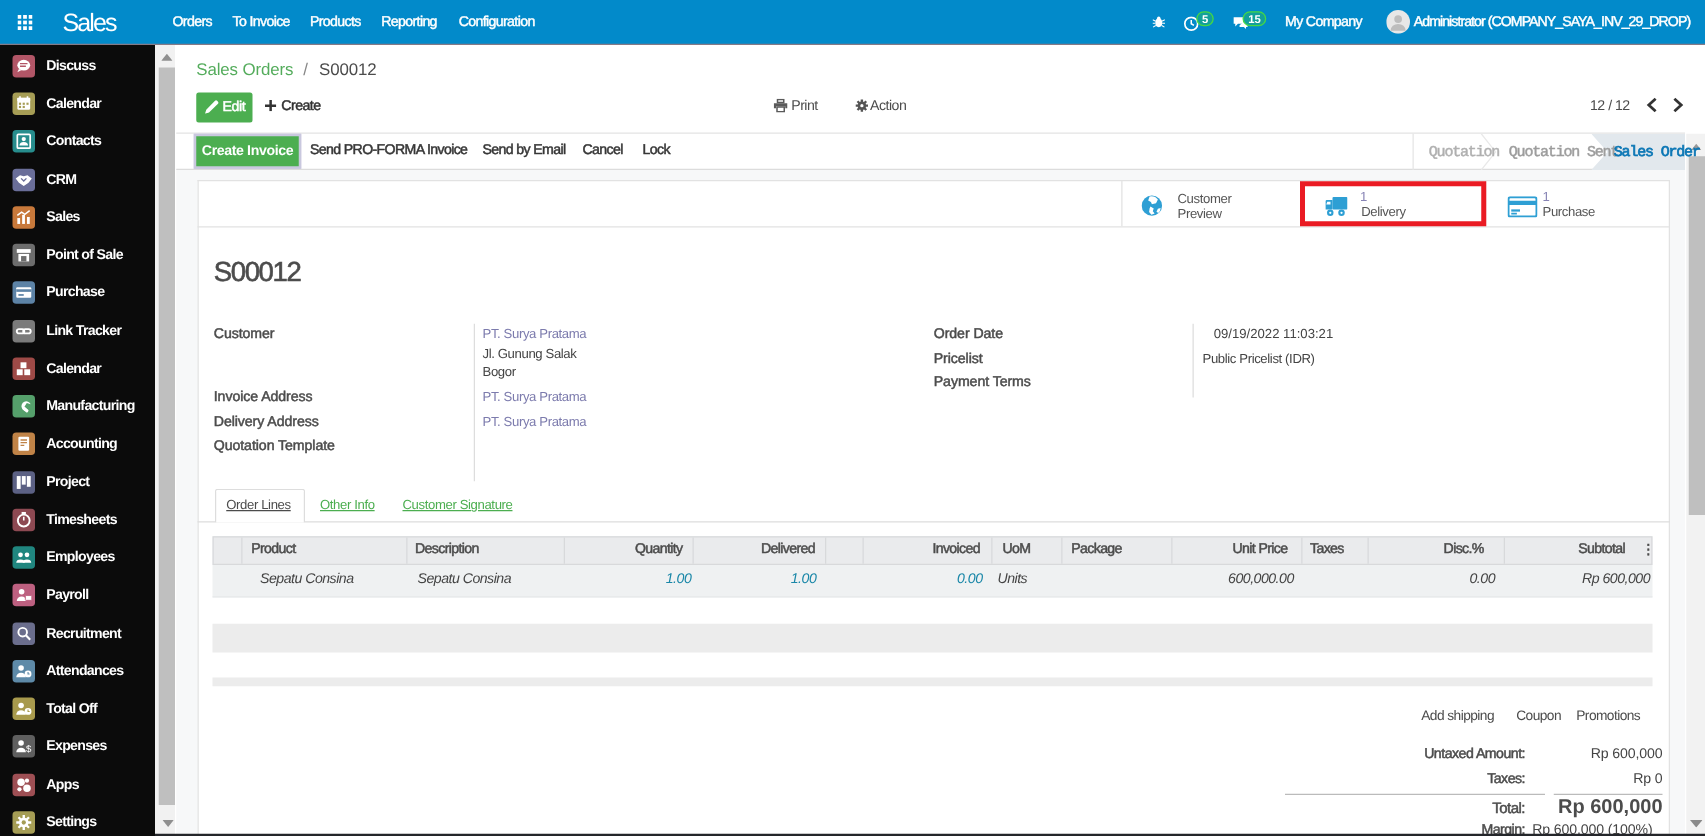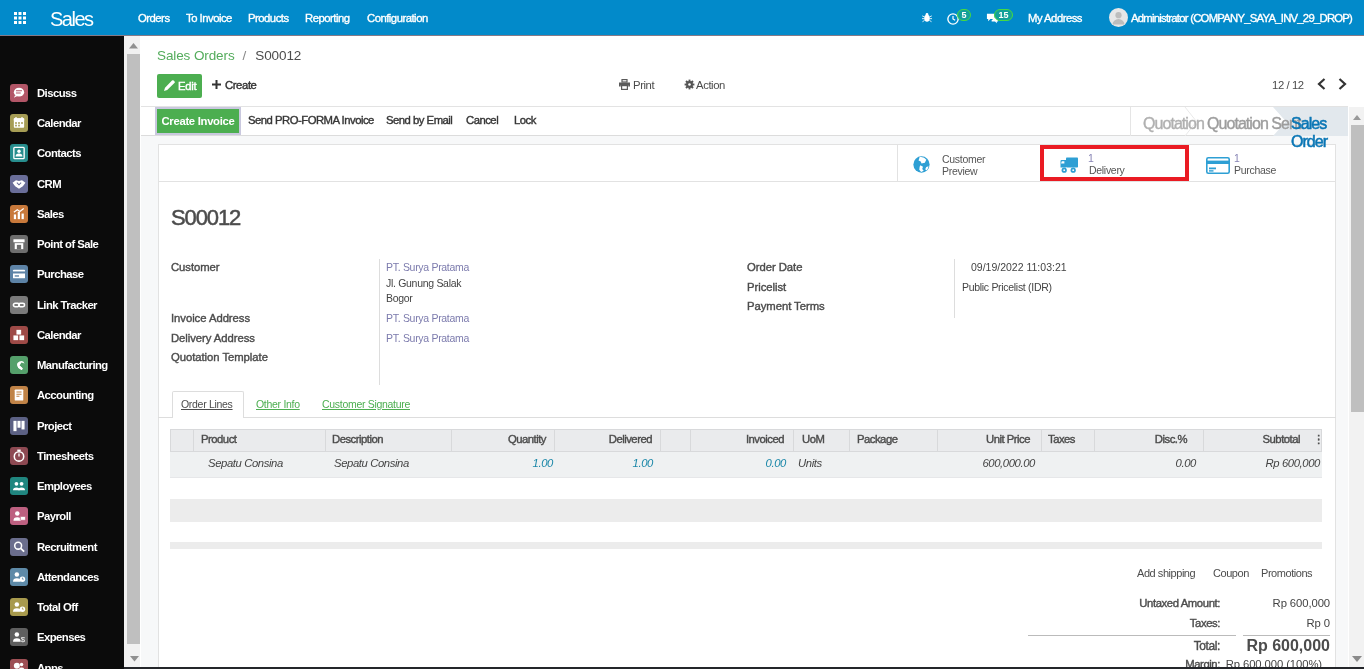--- a/index.html
+++ b/index.html
@@ -7,21 +7,21 @@
   body { position:relative; font-family:"Liberation Sans", sans-serif; background:#fff; color:#4c4c4c; }
   .abs { position:absolute; }
 
   
   #navbar { position:absolute; left:0; top:0; width:1364px; height:36px; background:#028aca; border-bottom:1px solid #857a87; }
   #navbar .navtxt { position:absolute; color:#fff; font-size:11.3px; letter-spacing:-0.5px; top:12px; white-space:nowrap; -webkit-text-stroke:0.35px #fff; }
   #brand { position:absolute; left:50px; top:8px; color:#fff; font-size:20px; letter-spacing:-1.5px; }
 
   
   #sidebar { position:absolute; left:0; top:36px; width:124px; height:633px; background:#0b0b0b; overflow:hidden; }
-  .sbitem { position:absolute; left:0; width:112px; height:30px;margin-top:40px; }
+  .sbitem { position:absolute; left:0; width:112px; height:30px; }
   .sbicon { position:absolute; left:10px; top:2px; width:18px; height:18px; border-radius:3px; display:block; overflow:hidden; }
   .sbicon svg { display:block; }
   .sblabel { position:absolute; left:37px; top:5px; color:#fff; font-size:11.3px; font-weight:bold; letter-spacing:-0.55px; white-space:nowrap; }
 
   
   .sbar { position:absolute; background:#f1f1f1; }
   .sthumb { position:absolute; background:#b5b5b5; }
 
   
   #breadcrumb { position:absolute; left:157px; top:48px; font-size:13.5px; letter-spacing:-0.1px; color:#4c4c4c; white-space:nowrap; }
@@ -33,21 +33,21 @@
   #pager { position:absolute; left:1272px; top:79px; font-size:11.3px; color:#4c4c4c; letter-spacing:-0.4px;text-align:right; }
 
   
   #statusbar { position:absolute; left:141px; top:106px; width:1207px; height:30px; background:#fff; border-top:1px solid #e3e3e3; border-bottom:1px solid #dcdcdc; }
   #civ-outline { position:absolute; left:155px; top:107px; width:86px; height:28px; border:2px solid #c9c8de; background:#c9c8de; }
   #civ { position:absolute; left:157px; top:109px; width:82px; height:24px; font-size:11.3px; line-height:24px; letter-spacing:-0.3px; }
   .sb-txtbtn { position:absolute; top:113.5px; font-size:11.3px; color:#373737; letter-spacing:-0.5px; white-space:nowrap; -webkit-text-stroke:0.4px #373737; }
 
   
   #pillwrap { position:absolute; left:1130px; top:107px; width:218px; height:29px; border-left:1px solid #e5e5e5; }
-  .pill-txt { position:absolute; font-size:16px; letter-spacing:-0.95px; color:#b0b0b0; -webkit-text-stroke:0.4px currentColor; }
+  .pill-txt { position:absolute; font-size:12px; letter-spacing:-0.95px; color:#b0b0b0;font-family:Liberation Mono, monospace; -webkit-text-stroke:0.4px currentColor; }
   #pill-active { position:absolute; left:1273px; top:107px; width:75px; height:29px; background:#e2e8ed; clip-path:polygon(0 0, 13px 50%, 0 100%, 100% 100%, 100% 0); }
 
   
   #sheetbg { position:absolute; left:141px; top:136px; width:1207px; height:533px; background:#f7f8f9; }
   #sheet { position:absolute; left:158px; top:144px; width:1178px; height:525px; background:#fff; border:1px solid #e2e2e2; border-bottom:none; }
 
   
   .bb-btn { position:absolute; top:144px; width:148px; height:37px; border-left:1px solid #e2e2e2; }
   #bb-border { position:absolute; left:158px; top:181px; width:1178px; height:1px; background:#e2e2e2; }
   .bb-num { position:absolute; color:#8784b5; font-size:10.5px; }
@@ -123,21 +123,21 @@
   <svg class="abs" style="left:947px;top:13px" width="12" height="12" viewBox="0 0 14 14">
     <circle cx="7" cy="7" r="6" fill="none" stroke="#fff" stroke-width="1.6"></circle>
     <path d="M7 3.5 L7 7 L9.5 8.5" fill="none" stroke="#fff" stroke-width="1.4"></path>
   </svg>
   <div class="abs" style="left:957px;top:9px; background:#13a09a; border:1.5px solid #46d944; color:#fff; font-size:9px; font-weight:bold; border-radius:8px; padding:0 3.5px; line-height:10px;">5</div>
   <svg class="abs" style="left:986px;top:13px" width="13" height="12" viewBox="0 0 15 14">
     <path d="M1 1 h9 v6 h-5 l-2.5 2.5 v-2.5 h-1.5 z" fill="#fff"></path>
     <path d="M11.5 4.5 h2.5 v5.5 h-1.5 v2 l-2-2 h-4 v-1.5" fill="#fff"></path>
   </svg>
   <div class="abs" style="left:994px;top:9px; background:#13a09a; border:1.5px solid #46d944; color:#fff; font-size:9px; font-weight:bold; border-radius:8px; padding:0 3.5px; line-height:10px;">15</div>
-  <div class="navtxt" style="left:1028px">My Address</div>
+  <div class="navtxt" style="left:1028px">My Company</div>
   <svg class="abs" style="left:1109px;top:8px" width="19" height="19" viewBox="0 0 19 19">
     <circle cx="9.5" cy="9.5" r="9.5" fill="#e7e7e7"></circle>
     <circle cx="9.5" cy="7.2" r="3.1" fill="#bdbdbd"></circle>
     <path d="M3.5 16.5 a6 5.4 0 0 1 12 0 z" fill="#bdbdbd"></path>
   </svg>
   <div class="navtxt" style="left:1131px; letter-spacing:-0.75px">Administrator (COMPANY_SAYA_INV_29_DROP)</div>
 </div>
 
 <div id="sidebar"></div>
 <div class="sbitem" style="top:42px">

